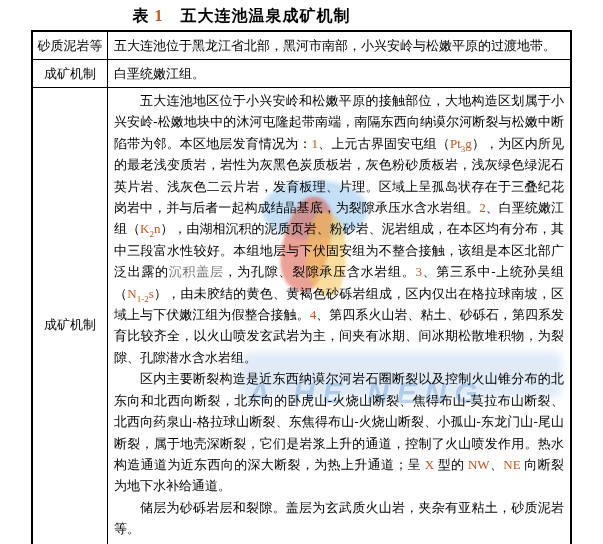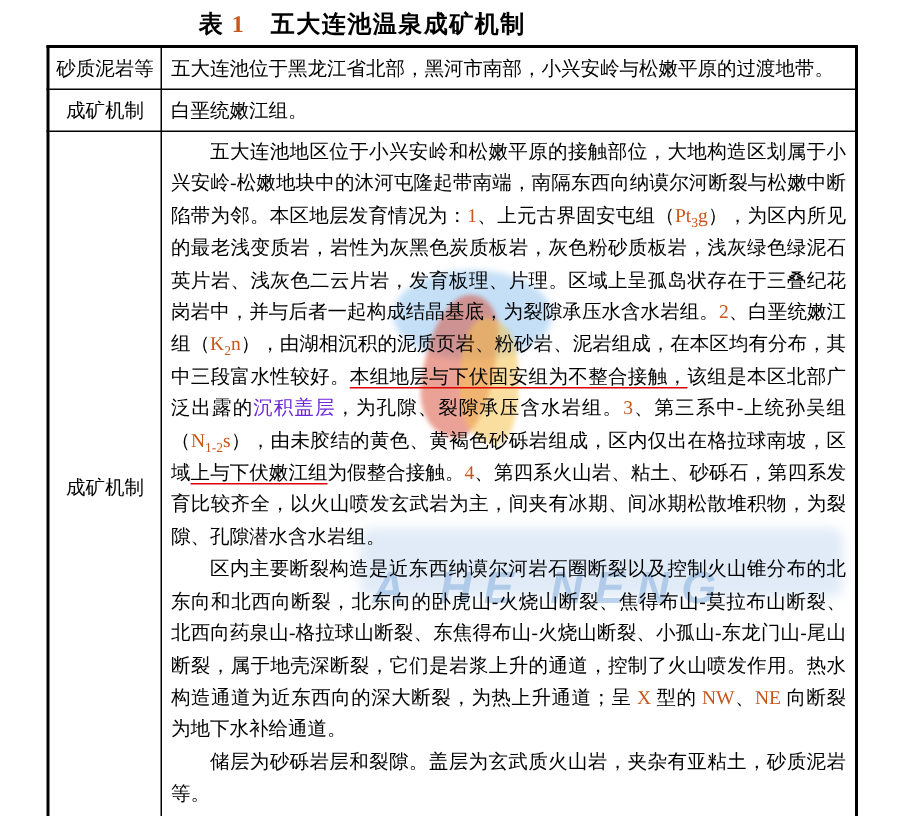--- a/index.html
+++ b/index.html
@@ -16,22 +16,22 @@
     border-collapse:collapse;table-layout:fixed;z-index:2;background:transparent;
     border:2px solid #000;
   }
   td{border:1px solid #000;font-size:13px;vertical-align:middle;}
   td.label{width:72px;text-align:center;padding:2px 1px;}
   td.content{padding:2px 6px;line-height:21.4px;text-align:justify;}
   tr.small td{height:23px;}
   p{margin:0;text-indent:2em;}
   p.noindent{text-indent:0;}
   .accent{color:#C8551A;}
-  .red{color:#6d28d9;}
-  .redline{text-decoration:underline;text-decoration-color:#E00000;
+  .red{color:#737373;}
+  .redline{text-decoration-color:#E00000;
            text-decoration-thickness:1px;text-underline-offset:3px;}
   .sub{vertical-align:sub;font-size:9px;line-height:0;}
   
   .watermark{position:absolute;inset:0;z-index:1;pointer-events:none;}
   .wm-ellipse{position:absolute;left:262px;top:180px;width:106px;height:60px;
               border-radius:50%;background:rgba(125,185,235,0.45);filter:blur(2px);}
   .wm-flame-red{position:absolute;left:282px;top:196px;width:48px;height:96px;
               background:rgba(215,70,45,0.5);filter:blur(1.5px);
               border-radius:60% 40% 45% 55%/70% 30% 65% 35%;transform:rotate(6deg);}
   .wm-flame-yellow{position:absolute;left:306px;top:212px;width:40px;height:84px;

